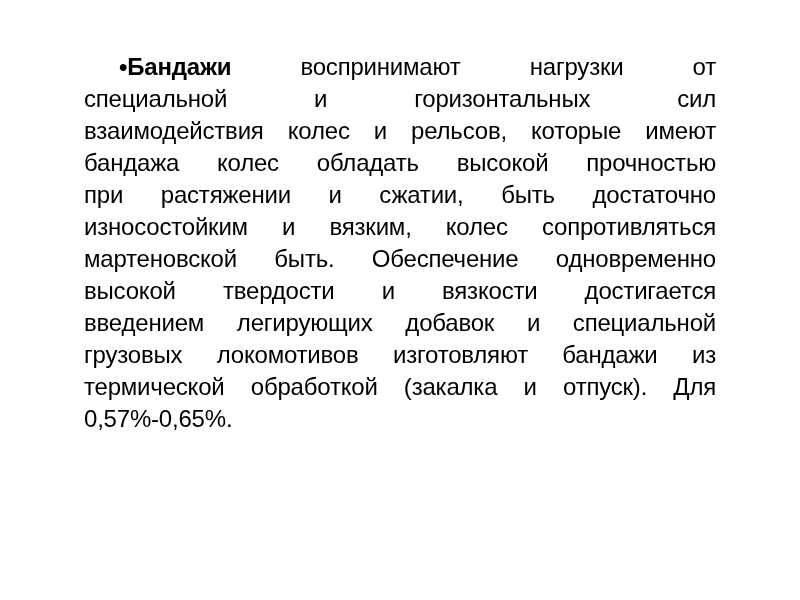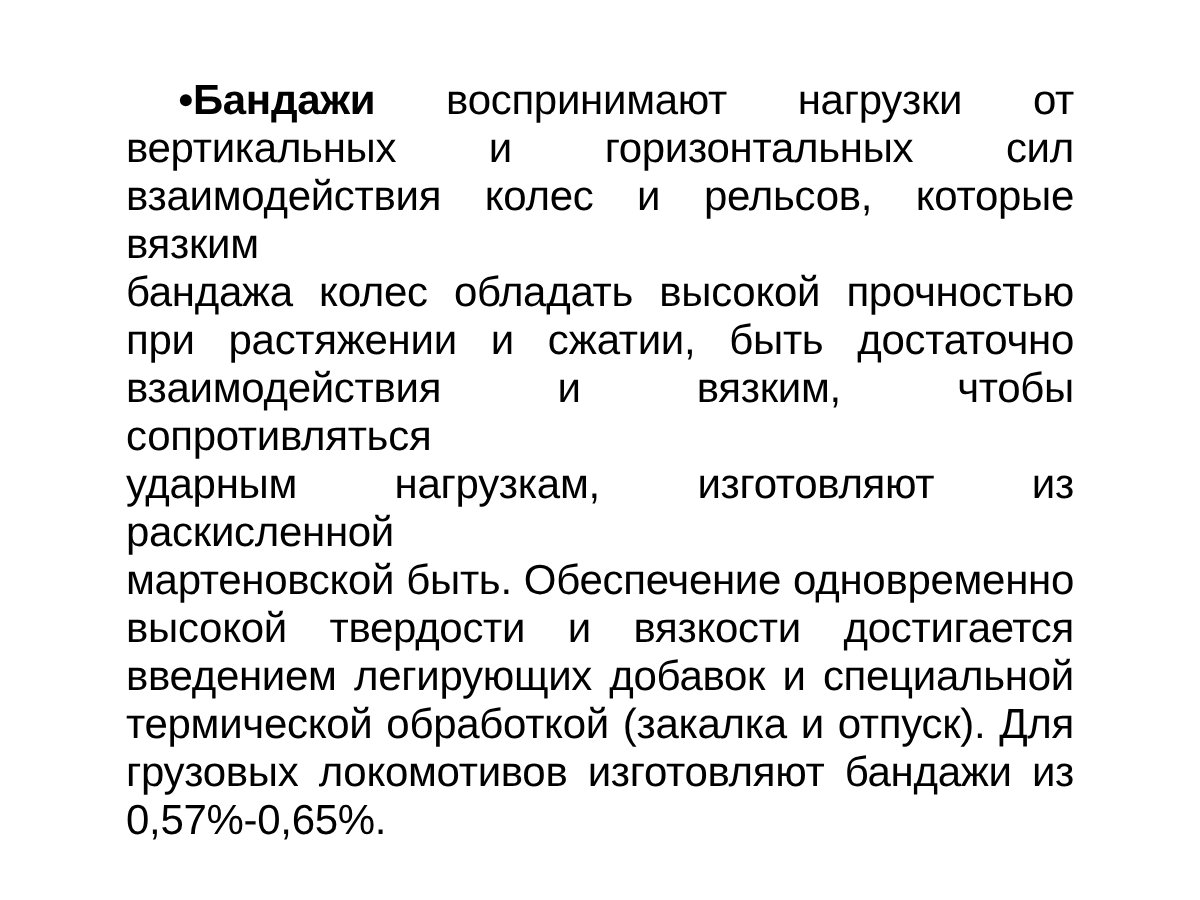--- a/index.html
+++ b/index.html
@@ -13,21 +13,21 @@
     height: 600px;
     background: #ffffff;
     overflow: hidden;
     font-family: "Liberation Sans", "DejaVu Sans", sans-serif;
   }
   .textblock {
     position: absolute;
     left: 84px;
     top: 51px;
     width: 632px;
-    font-size: 28px;
+    font-size: 24px;
     line-height: 32px;
     letter-spacing: -0.2px;
     color: #000000;
   }
   .line {
     text-align: justify;
     text-align-last: justify;
     white-space: normal;
   }
   .line.first {
@@ -43,26 +43,25 @@
   .bullet {
     font-weight: bold;
   }
 </style>
 </head>
 <body>
 
 <div class="slide">
   <div class="textblock">
     <div class="line first"><span class="bullet">•</span><span class="term">Бандажи</span> <span>воспринимают нагрузки от</span></div>
-    <div class="line">вертикальных и горизонтальных сил</div>
-    <div class="line">взаимодействия колес и рельсов, которые вязким</div>
+    <div class="line">специальной и горизонтальных сил</div>
+    <div class="line">взаимодействия колес и рельсов, которые имеют</div>
     <div class="line">бандажа колес обладать высокой прочностью</div>
     <div class="line">при растяжении и сжатии, быть достаточно</div>
-    <div class="line">взаимодействия и вязким, чтобы сопротивляться</div>
-    <div class="line">ударным нагрузкам, изготовляют из раскисленной</div>
+    <div class="line">износостойким и вязким, колес сопротивляться</div>
     <div class="line">мартеновской быть. Обеспечение одновременно</div>
     <div class="line">высокой твердости и вязкости достигается</div>
     <div class="line">введением легирующих добавок и специальной</div>
+    <div class="line">грузовых локомотивов изготовляют бандажи из</div>
     <div class="line">термической обработкой (закалка и отпуск). Для</div>
-    <div class="line">грузовых локомотивов изготовляют бандажи из</div>
     <div class="line last">0,57%-0,65%.</div>
   </div>
 </div>
 
 </body></html>

